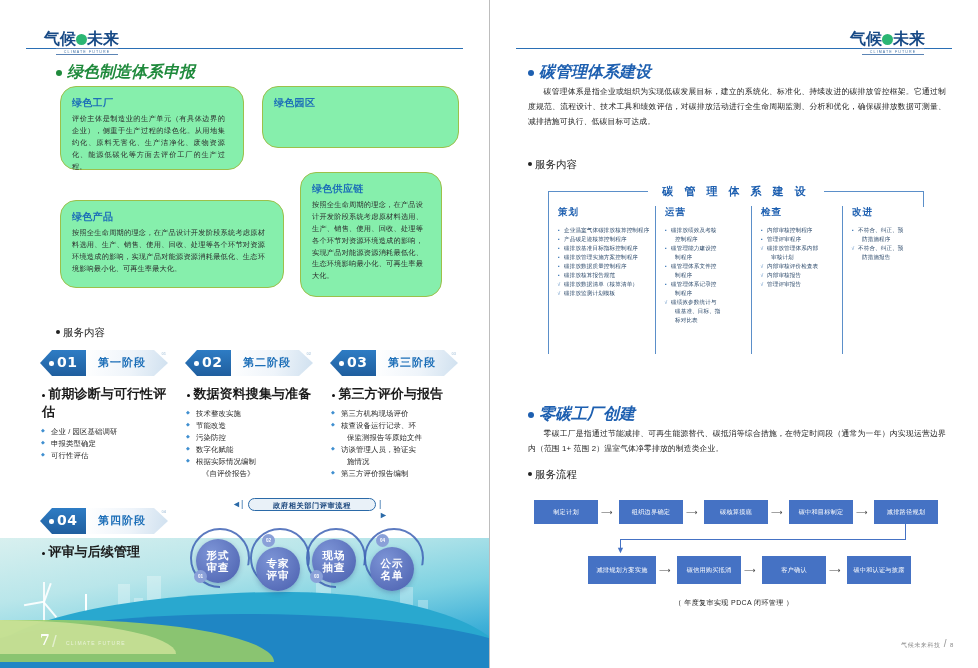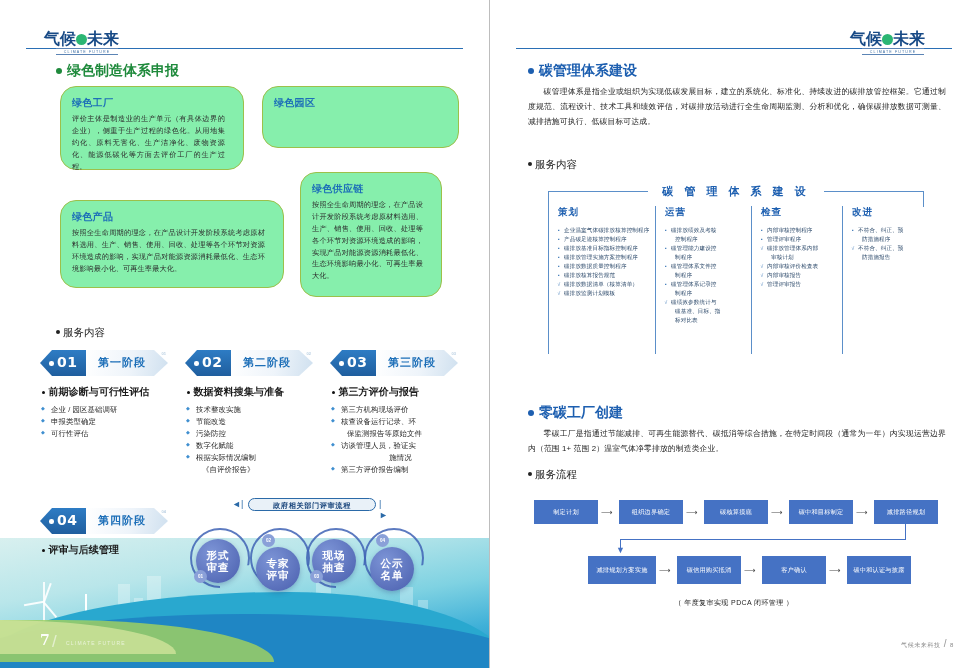--- a/index.html
+++ b/index.html
@@ -17,21 +17,21 @@
   .logo-right { right:34px; }
   .logo-zh { font-size:16px; font-weight:bold; color:#184a86; letter-spacing:0px; line-height:17px;
              white-space:nowrap; font-family:"DejaVu Sans",sans-serif; }
   .logo-mark { display:inline-block; width:11px; height:11px; border-radius:50%; background:#2bb673;
                position:relative; top:1px; margin:0 0px; }
   .logo-en { font-size:3.6px; color:#3b6ea5; letter-spacing:1.1px; text-align:center; margin-top:1px;
              border-top:0.8px solid #5b84b5; border-bottom:0.8px solid #5b84b5; width:62px; margin-left:12px;
              padding:0.5px 0; }
 
   
-  .sec-h { position:absolute; font-size:14px; font-weight:bold; color:#1f8a3c; white-space:nowrap; }
+  .sec-h { position:absolute; font-size:16px; font-weight:bold; color:#1f8a3c; white-space:nowrap;font-style:italic; }
   .sec-h.blue { color:#1d5fb0; }
   .sec-h .dot { display:inline-block; width:6px; height:6px; border-radius:50%; background:#1f8a3c;
                 margin-right:5px; position:relative; top:-1px; }
   .sec-h.blue .dot { background:#1d5fb0; }
   .sub-h { position:absolute; font-size:10.5px; color:#222; white-space:nowrap; font-weight:500;}
   .sub-h .dot { display:inline-block; width:4px; height:4px; border-radius:50%; background:#222;
                 margin-right:3px; position:relative; top:-2px; }
 
   
   .gcard { position:absolute; border:1.4px solid #9cc04a; border-radius:16px; padding:9px 18px 8px 11px;
@@ -48,21 +48,21 @@
       letter-spacing:0.5px; font-family:"DejaVu Sans",sans-serif; }
   .ptag .tagdot { position:absolute; left:9px; top:11px; width:4.5px; height:4.5px; border-radius:50%; background:#fff; }
   .ptag .tagr { position:absolute; left:46px; top:0; width:82px; height:26px;
       background:linear-gradient(100deg,#ffffff 0%,#eef4fa 55%,#cfe0ef 100%);
       clip-path:polygon(0 0,68px 0,82px 13px,68px 26px,0 26px);
       box-shadow:0 1px 1.5px rgba(40,80,130,.18); }
   .ptag .tagr span { position:absolute; left:12px; top:5px; color:#1d6fb8; font-size:11px; font-weight:bold;
       letter-spacing:1px; }
   .ptag .corner { position:absolute; right:2px; top:1px; font-size:4px; color:#b9cfe2; font-weight:bold; }
   .plist { margin-top:9px; }
-  .plist .lead { font-size:10px; color:#1a1a1a; font-weight:bold; margin-bottom:5px; padding-left:2px;
+  .plist .lead { font-size:13px; color:#1a1a1a; font-weight:bold; margin-bottom:5px; padding-left:2px;
       letter-spacing:0.1px; }
   .plist .lead i { display:inline-block; width:3.4px; height:3.4px; border-radius:50%; background:#111;
       margin-right:3px; position:relative; top:-1px; font-style:normal; }
   .plist li { list-style:none; font-size:7.4px; color:#2a2a2a; line-height:1.62; padding-left:11px;
       position:relative; letter-spacing:0.1px; }
   .plist li:before { content:"◆"; position:absolute; left:1px; top:0px; color:#3f8fd0; font-size:5px; }
   .plist li.nobul:before { content:""; }
 
   
   .gov-banner { position:absolute; }
@@ -232,21 +232,21 @@
             <span>第三阶段</span>
           </div>
         <div class="corner">03</div>
       </div>
       <ul class="plist" style="width:124px;">
         <div class="lead"><i></i><span>第三方评价与报告</span></div>
         <li>第三方机构现场评价</li>
         <li>核查设备运行记录、环</li>
         <li class="nobul" style="padding-left:17px;">保监测报告等原始文件</li>
         <li>访谈管理人员，验证实</li>
-        <li class="nobul" style="padding-left:17px;text-align:center;">施情况</li>
+        <li class="nobul" style="padding-left:17px;">施情况</li>
         <li>第三方评价报告编制</li>
       </ul>
     </div>
 
     <div class="illus">
       <div class="sky"></div>
       <div class="bld" style="left:118px; width:12px; height:58px;"></div>
       <div class="bld" style="left:134px; width:9px; height:44px;"></div>
       <div class="bld" style="left:147px; width:14px; height:66px;"></div>
       <div class="bld" style="left:165px; width:10px; height:38px;"></div>

